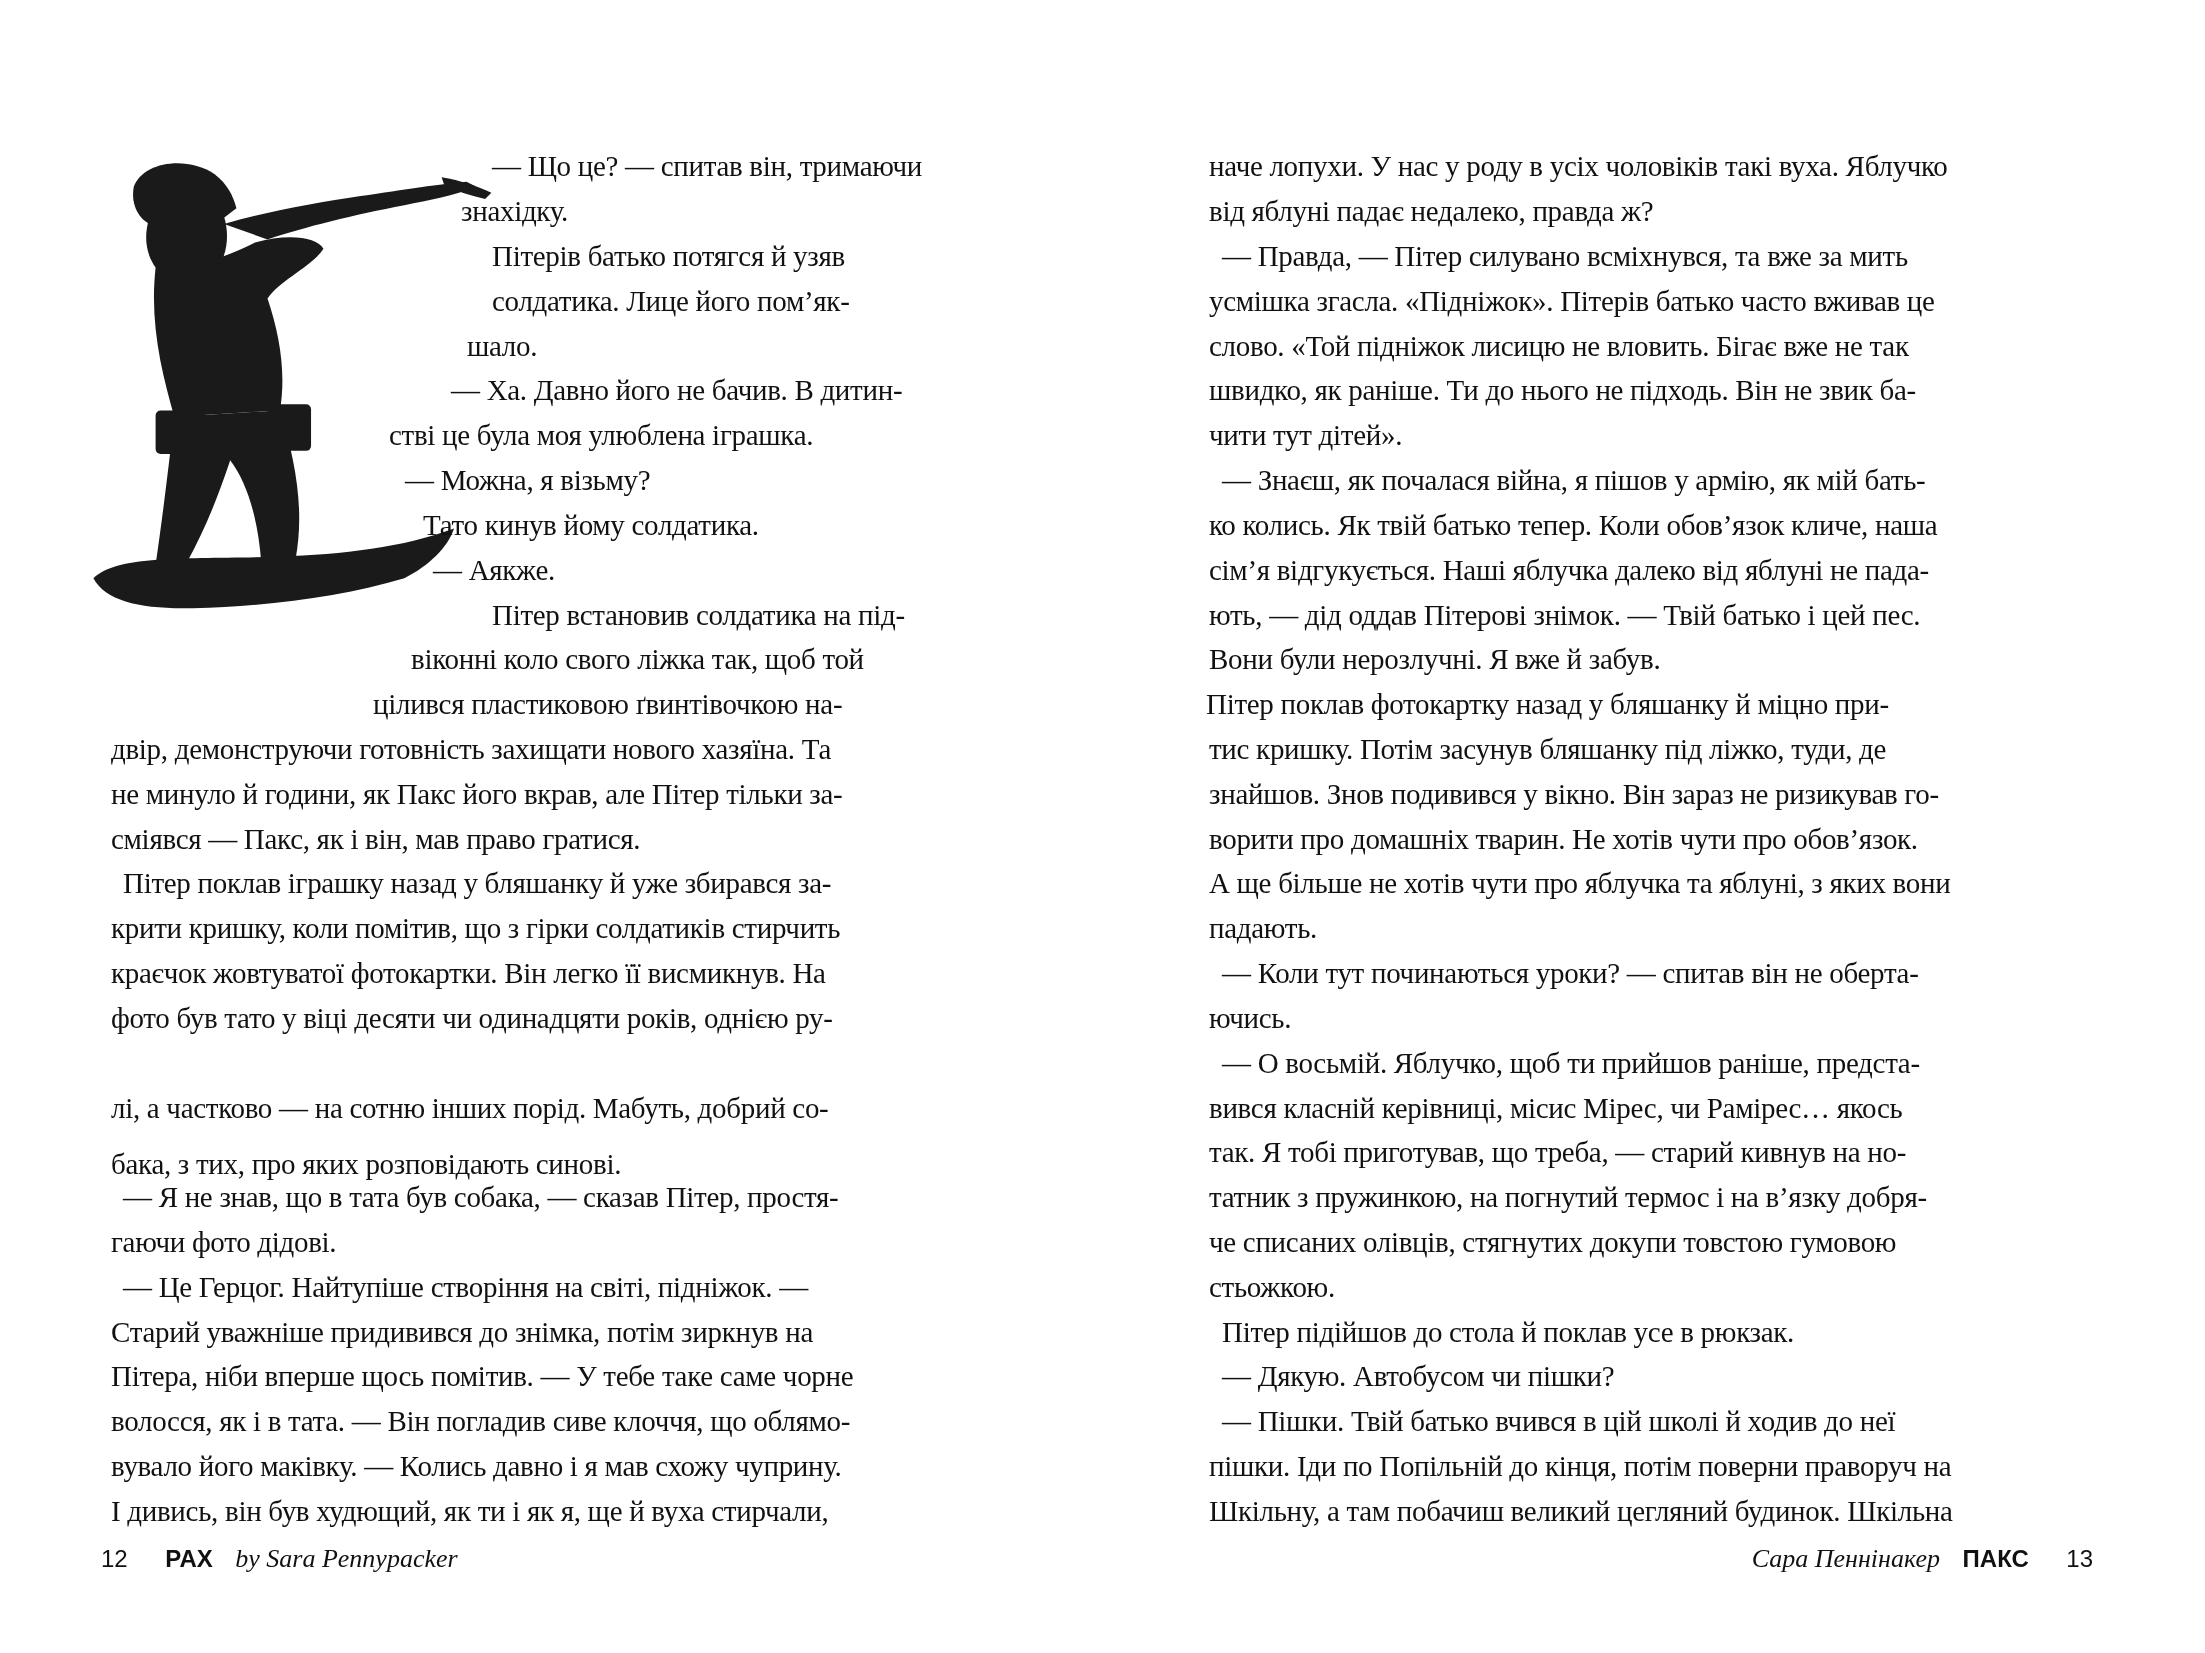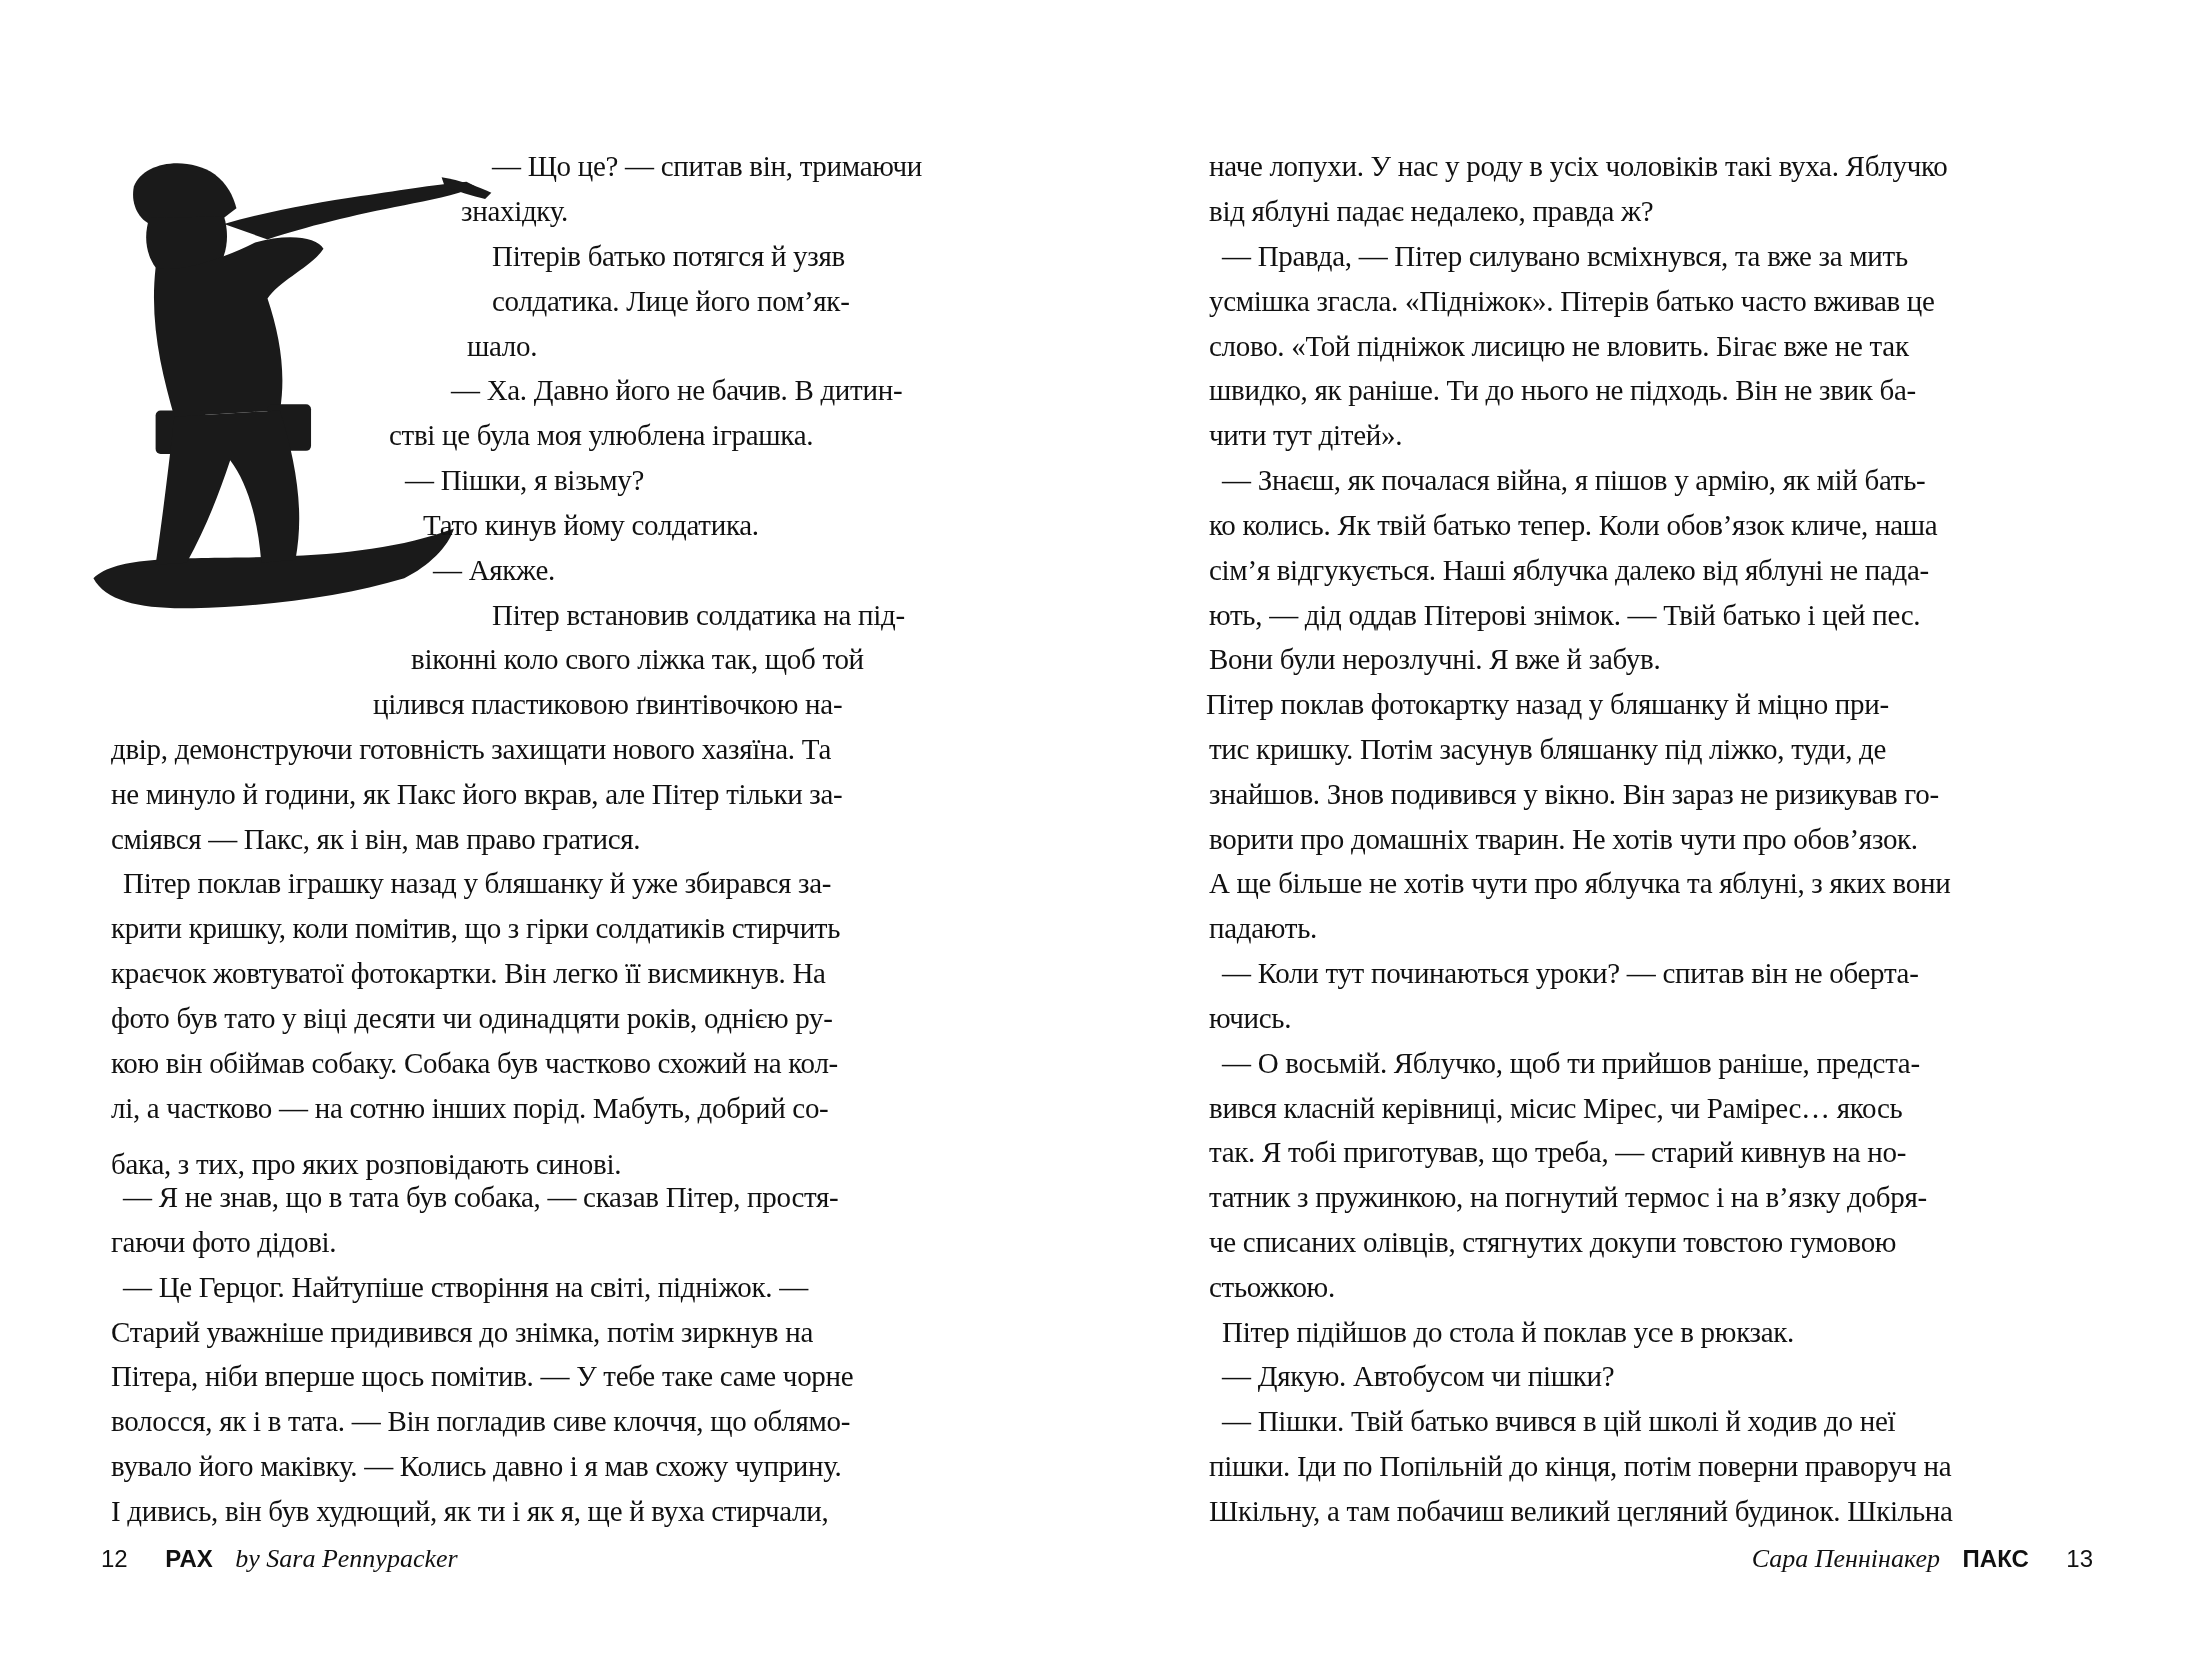--- a/index.html
+++ b/index.html
@@ -42,34 +42,33 @@
     </g>
   </svg>
 
   <div class="line" style="left:492px;top:144px;width:503px;">— Що це? — спитав він, тримаючи</div>
   <div class="line" style="left:461px;top:189px;">знахідку.</div>
   <div class="line" style="left:492px;top:234px;">Пітерів батько потягся й узяв</div>
   <div class="line" style="left:492px;top:279px;">солдатика. Лице його пом’як-</div>
   <div class="line" style="left:467px;top:324px;">шало.</div>
   <div class="line" style="left:451px;top:368px;">— Ха. Давно його не бачив. В дитин-</div>
   <div class="line" style="left:389px;top:413px;">стві це була моя улюблена іграшка.</div>
-  <div class="line" style="left:405px;top:458px;">— Пішки, я візьму?</div>
+  <div class="line" style="left:405px;top:458px;">— Можна, я візьму?</div>
   <div class="line" style="left:423px;top:503px;">Тато кинув йому солдатика.</div>
   <div class="line" style="left:433px;top:548px;">— Аякже.</div>
   <div class="line" style="left:492px;top:593px;">Пітер встановив солдатика на під-</div>
   <div class="line" style="left:411px;top:637px;">віконні коло свого ліжка так, щоб той</div>
   <div class="line" style="left:373px;top:682px;">цілився пластиковою ґвинтівочкою на-</div>
   <div class="line" style="left:111px;top:727px;">двір, демонструючи готовність захищати нового хазяїна. Та</div>
   <div class="line" style="left:111px;top:772px;">не минуло й години, як Пакс його вкрав, але Пітер тільки за-</div>
   <div class="line" style="left:111px;top:817px;">сміявся — Пакс, як і він, мав право гратися.</div>
   <div class="line" style="left:123px;top:861px;">Пітер поклав іграшку назад у бляшанку й уже збирався за-</div>
   <div class="line" style="left:111px;top:906px;">крити кришку, коли помітив, що з гірки солдатиків стирчить</div>
   <div class="line" style="left:111px;top:951px;">краєчок жовтуватої фотокартки. Він легко її висмикнув. На</div>
   <div class="line" style="left:111px;top:996px;">фото був тато у віці десяти чи одинадцяти років, однією ру-</div>
-  <div class="line" style="left:111px;top:1041px;">кою він обіймав собаку. Собака був частково схожий на кол-</div>
   <div class="line" style="left:111px;top:1086px;">лі, а частково — на сотню інших порід. Мабуть, добрий со-</div>
   <div class="line" style="left:111px;top:1130px;margin-top:12px;">бака, з тих, про яких розповідають синові.</div>
   <div class="line" style="left:123px;top:1175px;">— Я не знав, що в тата був собака, — сказав Пітер, простя-</div>
   <div class="line" style="left:111px;top:1220px;">гаючи фото дідові.</div>
   <div class="line" style="left:123px;top:1265px;">— Це Герцог. Найтупіше створіння на світі, підніжок. —</div>
   <div class="line" style="left:111px;top:1310px;">Старий уважніше придивився до знімка, потім зиркнув на</div>
   <div class="line" style="left:111px;top:1354px;">Пітера, ніби вперше щось помітив. — У тебе таке саме чорне</div>
   <div class="line" style="left:111px;top:1399px;">волосся, як і в тата. — Він погладив сиве клоччя, що облямо-</div>
   <div class="line" style="left:111px;top:1444px;">вувало його маківку. — Колись давно і я мав схожу чуприну.</div>
   <div class="line" style="left:111px;top:1489px;">І дивись, він був худющий, як ти і як я, ще й вуха стирчали,</div>

